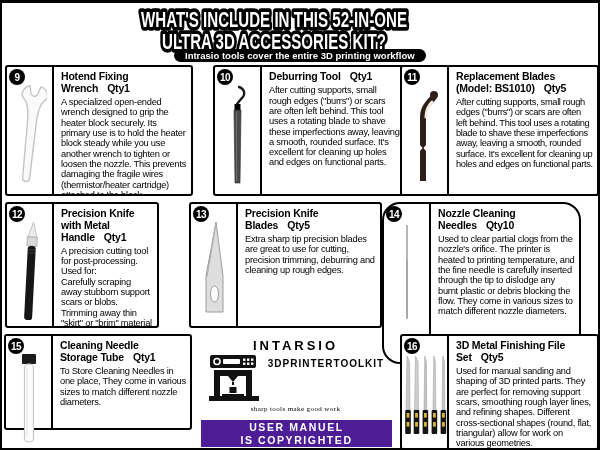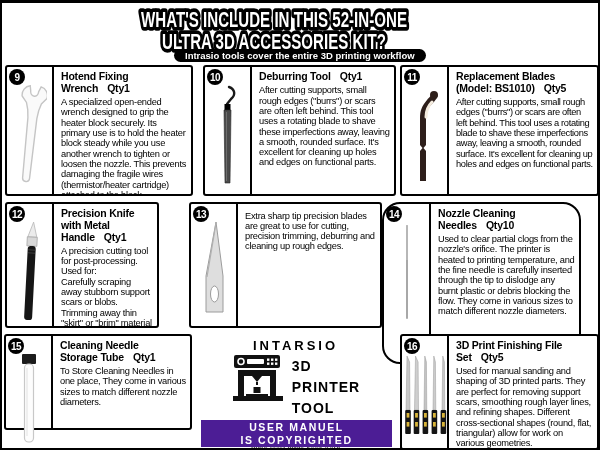--- a/index.html
+++ b/index.html
@@ -35,21 +35,21 @@
   .cell-desc{
     font-size:9.3px;line-height:1.11;letter-spacing:-0.25px;margin-top:2.5px;
     white-space:pre-line;
   }
   .logo-cell{
     position:absolute;box-sizing:border-box;display:flex;flex-direction:column;
     align-items:center;
   }
   .brand{font-size:13px;font-weight:bold;letter-spacing:3px;margin-top:4px;}
   .logo-row{display:flex;gap:7px;align-items:flex-start;margin-top:2px;}
-  .logo-words{display:flex;flex-direction:column;font-size:14px;font-weight:bold;
+  .logo-words{display:flex;flex-direction:row;font-size:10px;font-weight:bold;
     letter-spacing:1px;line-height:1.5;padding-top:1px;}
   .tagline{font-family:"Liberation Serif",serif;font-size:7px;letter-spacing:0.4px;margin-top:2px;}
   .banner{
     position:absolute;left:2px;right:0px;bottom:3px;height:27px;background:#4c1d95;
     color:#fff;display:flex;flex-direction:column;align-items:center;justify-content:center;
     font-size:10.5px;font-weight:bold;letter-spacing:1.6px;line-height:1.2;text-align:center;
   }
 </style>
 </head>
 <body>
@@ -70,21 +70,21 @@
           <path d="M12,3 C7,4 4,9 5,14 L10,20 L12,27 L13,35 L14,95 C14,100 21,100 21,95 L22,35 L23,27 L25,20 L30,14 C31,9 28,4 23,3 L21,8 C21,11 19,13 17,13 C15,13 13,11 13,8 Z" fill="#fafafa" stroke="#c5c5c5" stroke-width="1.4"></path>
         </g>
       </svg>
     </div>
     <div class="cell-body">
       <div class="cell-title"><span class="t">Hotend Fixing Wrench</span><span class="qty">Qty1</span></div>
       <div class="cell-desc">A specialized open-ended wrench designed to grip the heater block securely. Its primary use is to hold the heater block steady while you use another wrench to tighten or loosen the nozzle. This prevents damaging the fragile wires (thermistor/heater cartridge) attached to the block.</div>
     </div>
   </div>
 
-  <div class="cell" style="left:201px;top:62px;width:193px;height:131px;">
+  <div class="cell" style="left:211px;top:62px;width:193px;height:131px;">
     <div class="cell-left">
       <div class="badge">10</div>
       <svg class="tool-svg" width="30" height="106" viewBox="0 0 30 106">
         <path d="M16,4 C22,6 23,12 18,16 L14,21" fill="none" stroke="#1a1a1a" stroke-width="2.4" stroke-linecap="round"></path>
         <rect x="11.5" y="21" width="6" height="6" fill="#000"></rect>
         <polygon points="11,27 18,27 17,100 12,100" fill="#4a4a4a" stroke="#262626" stroke-width="0.6"></polygon>
         <line x1="13.5" y1="29" x2="13.5" y2="98" stroke="#6e6e6e" stroke-width="1"></line>
       </svg>
     </div>
     <div class="cell-body">
@@ -137,20 +137,21 @@
   <div class="cell" style="left:187px;top:199px;width:193px;height:126px;">
     <div class="cell-left">
       <div class="badge">13</div>
       <svg class="tool-svg" width="30" height="100" viewBox="0 0 30 100">
         <polygon points="17,2 24,56 24,92 7,92 7,56" fill="#dedede" stroke="#9c9c9c" stroke-width="1"></polygon>
         <line x1="17" y1="3" x2="8" y2="57" stroke="#b0b0b0" stroke-width="1.2"></line>
         <ellipse cx="15.5" cy="74" rx="4" ry="8" fill="#ffffff" stroke="#9c9c9c" stroke-width="1"></ellipse>
       </svg>
     </div>
     <div class="cell-body">
+      <div class="cell-title"><span class="t">Precision Knife Blades</span><span class="qty">Qty5</span></div>
       <div class="cell-desc">Extra sharp tip precision blades are great to use for cutting, precision trimming, deburring and cleaning up rough edges.</div>
     </div>
   </div>
 
   <div class="cell" style="left:380px;top:199px;width:199px;height:162px;border-radius:18px;">
     <div class="cell-left">
       <div class="badge">14</div>
       <svg class="tool-svg" width="30" height="104" viewBox="0 0 30 104">
         <line x1="15" y1="6" x2="15" y2="98" stroke="#a8a8a8" stroke-width="2" stroke-linecap="round"></line>
         <line x1="15" y1="6" x2="15" y2="40" stroke="#c6c6c6" stroke-width="1"></line>
@@ -243,18 +244,18 @@
         </g>
         <g>
           <polygon points="39,56 41.8,56 41.4,8 39.8,2" fill="#c8c8c8" stroke="#999" stroke-width="0.5"></polygon>
           <rect x="37.6" y="56" width="5.6" height="24" rx="1" fill="#141414"></rect>
           <rect x="39" y="59" width="2.8" height="4.6" fill="#d9b53a"></rect>
             <rect x="39" y="68" width="2.8" height="4.6" fill="#d9b53a"></rect>
         </g>
       </svg>
     </div>
     <div class="cell-body">
-      <div class="cell-title"><span class="t">3D Print Finishing File Set</span><span class="qty">Qty5</span></div>
+      <div class="cell-title"><span class="t">3D Metal Finishing File Set</span><span class="qty">Qty5</span></div>
       <div class="cell-desc">Used for manual sanding and shaping of 3D printed parts. They are perfect for removing support scars, smoothing rough layer lines, and refining shapes. Different cross-sectional shapes (round, flat, triangular) allow for work on various geometries.</div>
     </div>
   </div>
 
 </div>
 
 </body></html>

